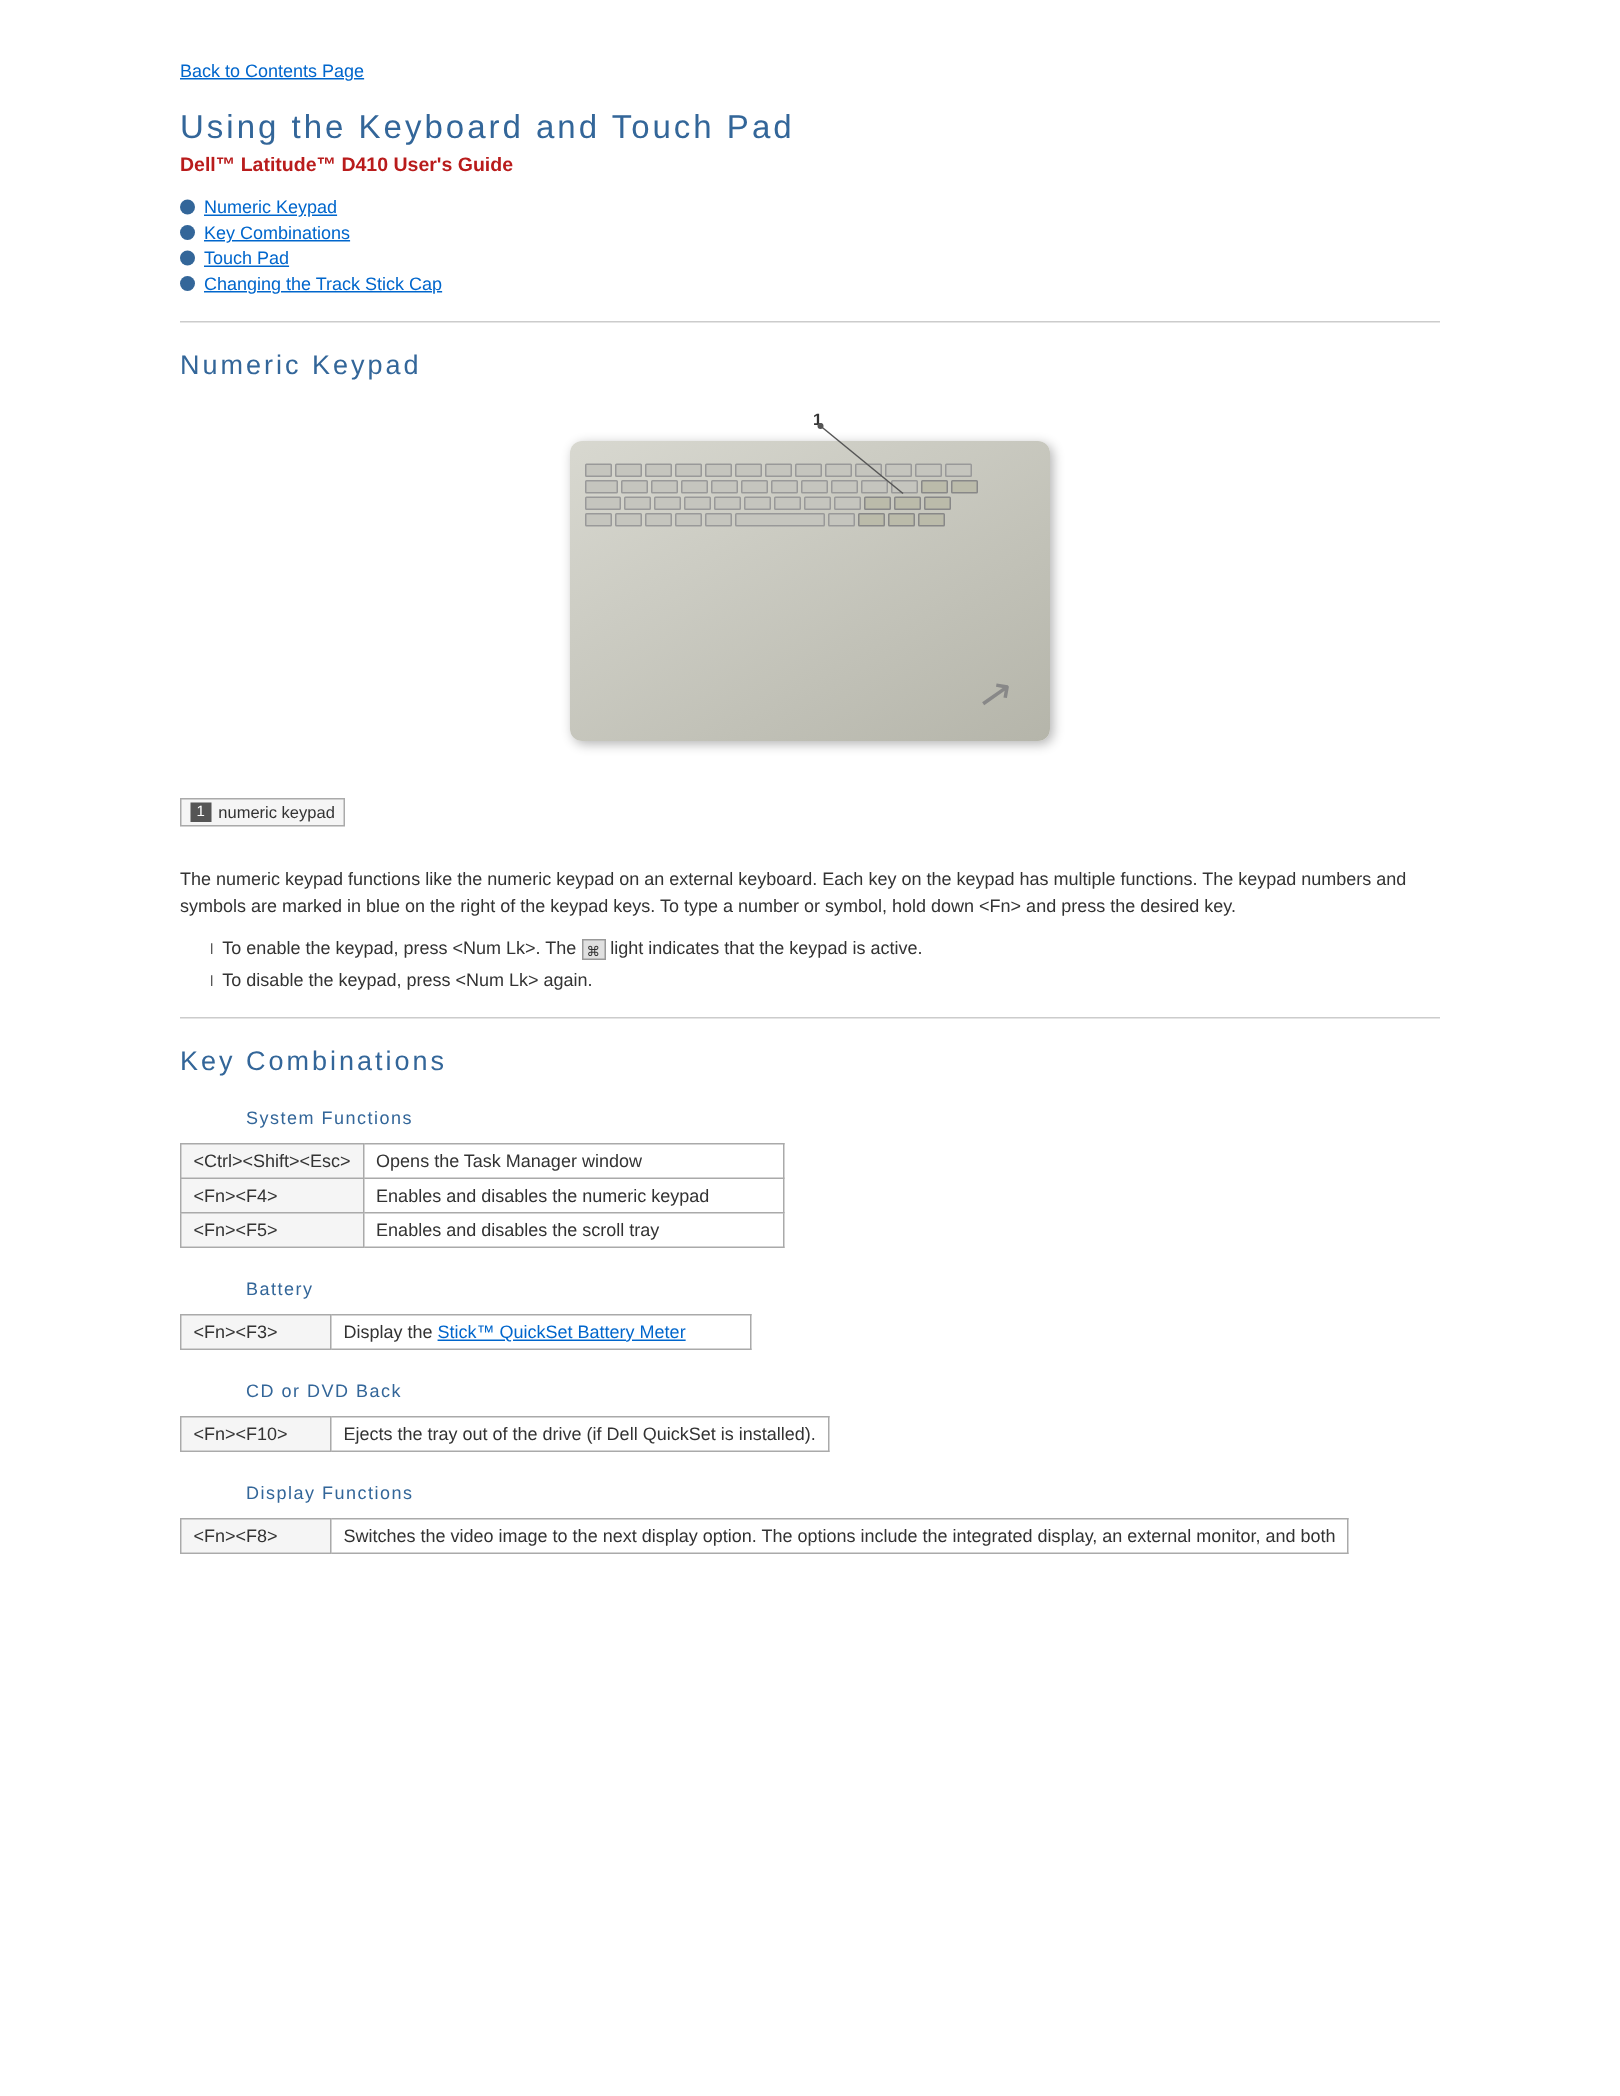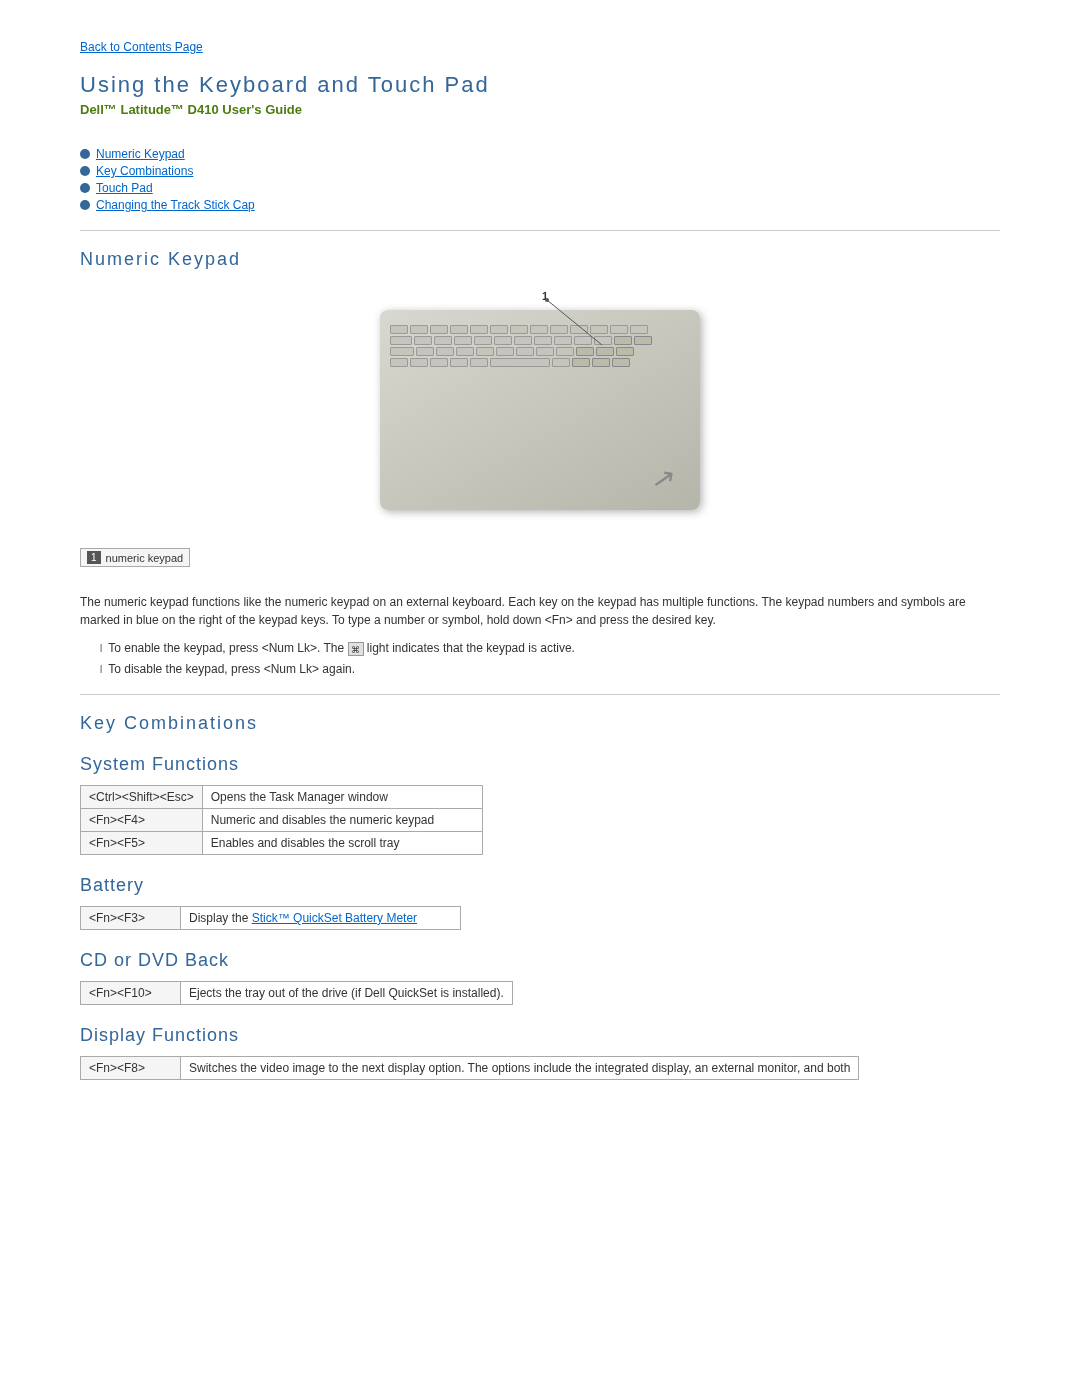--- a/index.html
+++ b/index.html
@@ -5,43 +5,43 @@
     * { margin: 0; padding: 0; box-sizing: border-box; }
     body {
       font-family: Arial, Helvetica, sans-serif;
       font-size: 13px;
       color: #333;
       background: #fff;
       width: 1080px;
       min-height: 1397px;
     }
     .page-wrapper {
-      padding: 40px 80px;
+      padding: 40px 120px;
     }
     .back-link {
       color: #0066cc;
       text-decoration: underline;
       font-size: 12px;
       margin-bottom: 18px;
       display: block;
       cursor: pointer;
     }
     .page-title {
       font-size: 22px;
       color: #336699;
       font-weight: normal;
       letter-spacing: 2px;
       border-bottom: none;
       margin-bottom: 4px;
     }
     .subtitle {
       font-size: 13px;
       font-weight: bold;
-      color: #4d7c0f;
-      margin-bottom: 30px;
+      color: #b91c1c;
+      margin-bottom: 14px;
     }
     .toc-list {
       list-style: none;
       margin-bottom: 16px;
     }
     .toc-list li {
       margin-bottom: 3px;
       display: flex;
       align-items: center;
       gap: 6px;
@@ -66,25 +66,26 @@
       margin: 18px 0;
     }
     .section-heading {
       font-size: 18px;
       color: #336699;
       font-weight: normal;
       letter-spacing: 2px;
       margin-bottom: 20px;
     }
     .sub-section-heading {
-      font-size: 18px;
+      font-size: 12px;
       color: #336699;
       font-weight: normal;
       letter-spacing: 1px;
       margin-bottom: 10px;
+      margin-left: 44px;
     }
     .keyboard-image-area {
       display: flex;
       justify-content: center;
       margin-bottom: 18px;
     }
     .legend-box {
       display: inline-flex;
       align-items: center;
       border: 1px solid #aaa;
@@ -293,21 +294,21 @@
   <h3 class="sub-section-heading">System Functions</h3>
 
   <table class="data-table">
     <tbody>
       <tr>
         <td><span>&lt;Ctrl&gt;&lt;Shift&gt;&lt;Esc&gt;</span></td>
         <td>Opens the Task Manager window</td>
       </tr>
       <tr>
         <td><span>&lt;Fn&gt;&lt;F4&gt;</span></td>
-        <td>Numeric and disables the numeric keypad</td>
+        <td>Enables and disables the numeric keypad</td>
       </tr>
       <tr>
         <td><span>&lt;Fn&gt;&lt;F5&gt;</span></td>
         <td>Enables and disables the scroll tray</td>
       </tr>
     </tbody>
   </table>
 
   <h3 class="sub-section-heading">Battery</h3>
 

